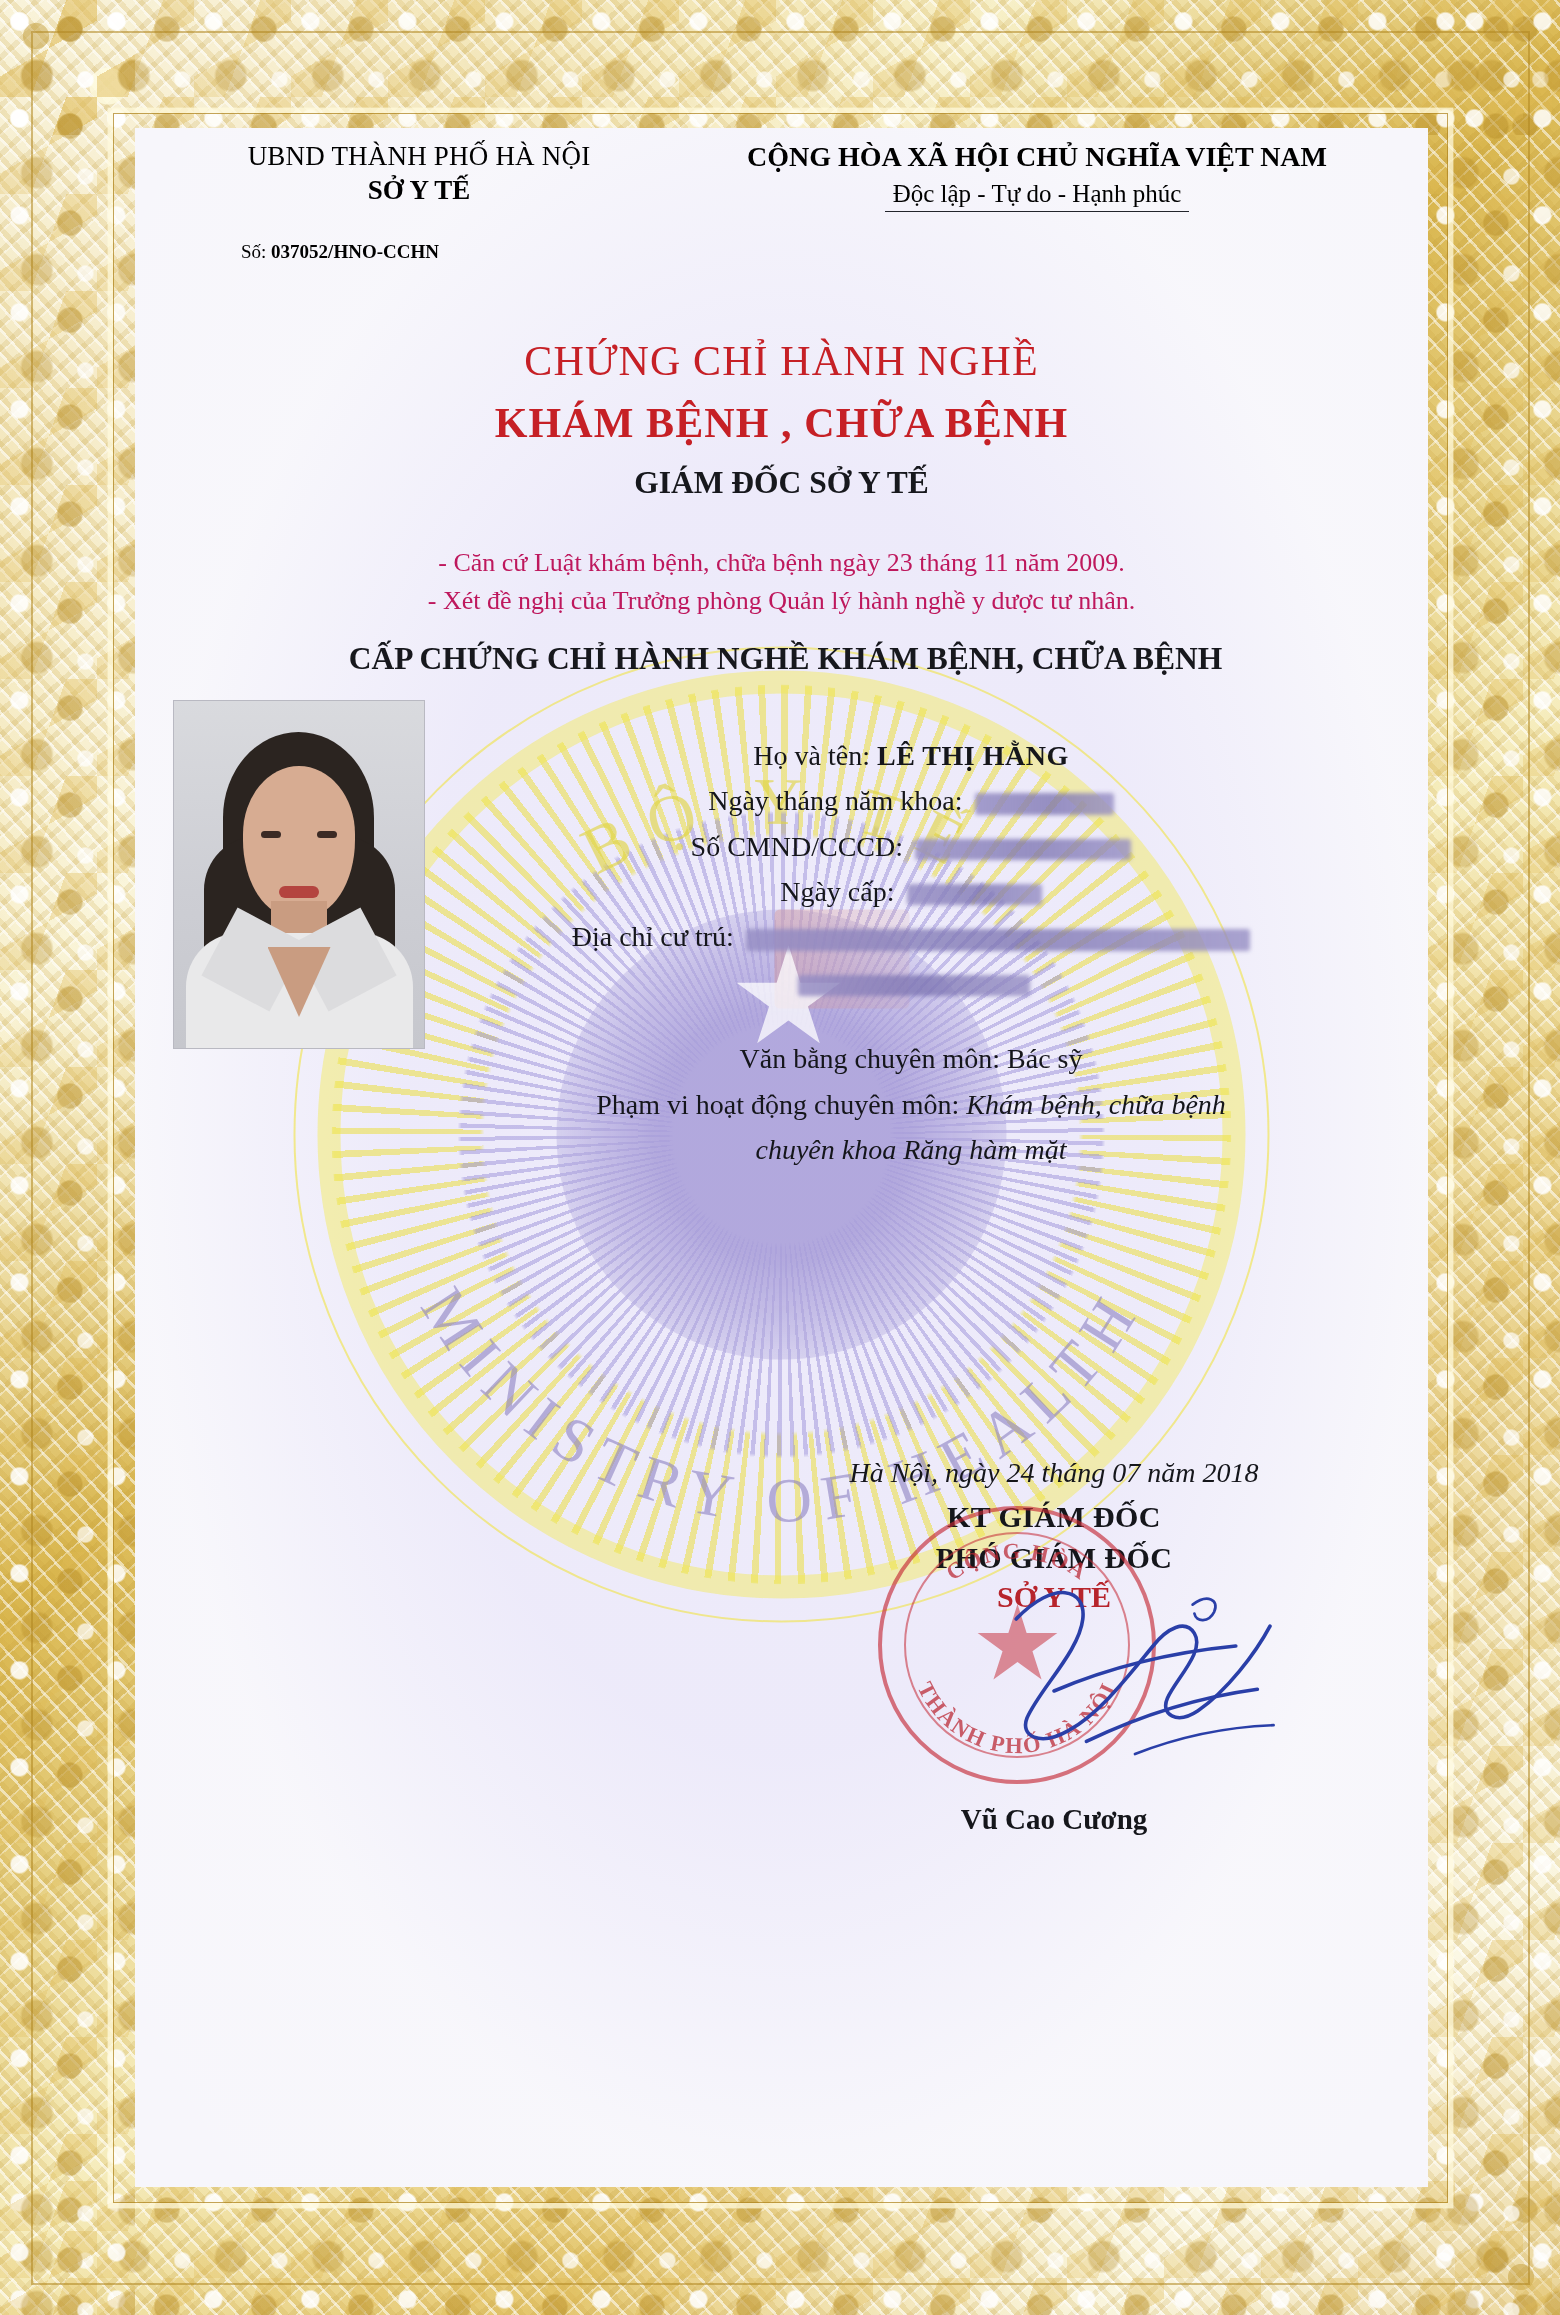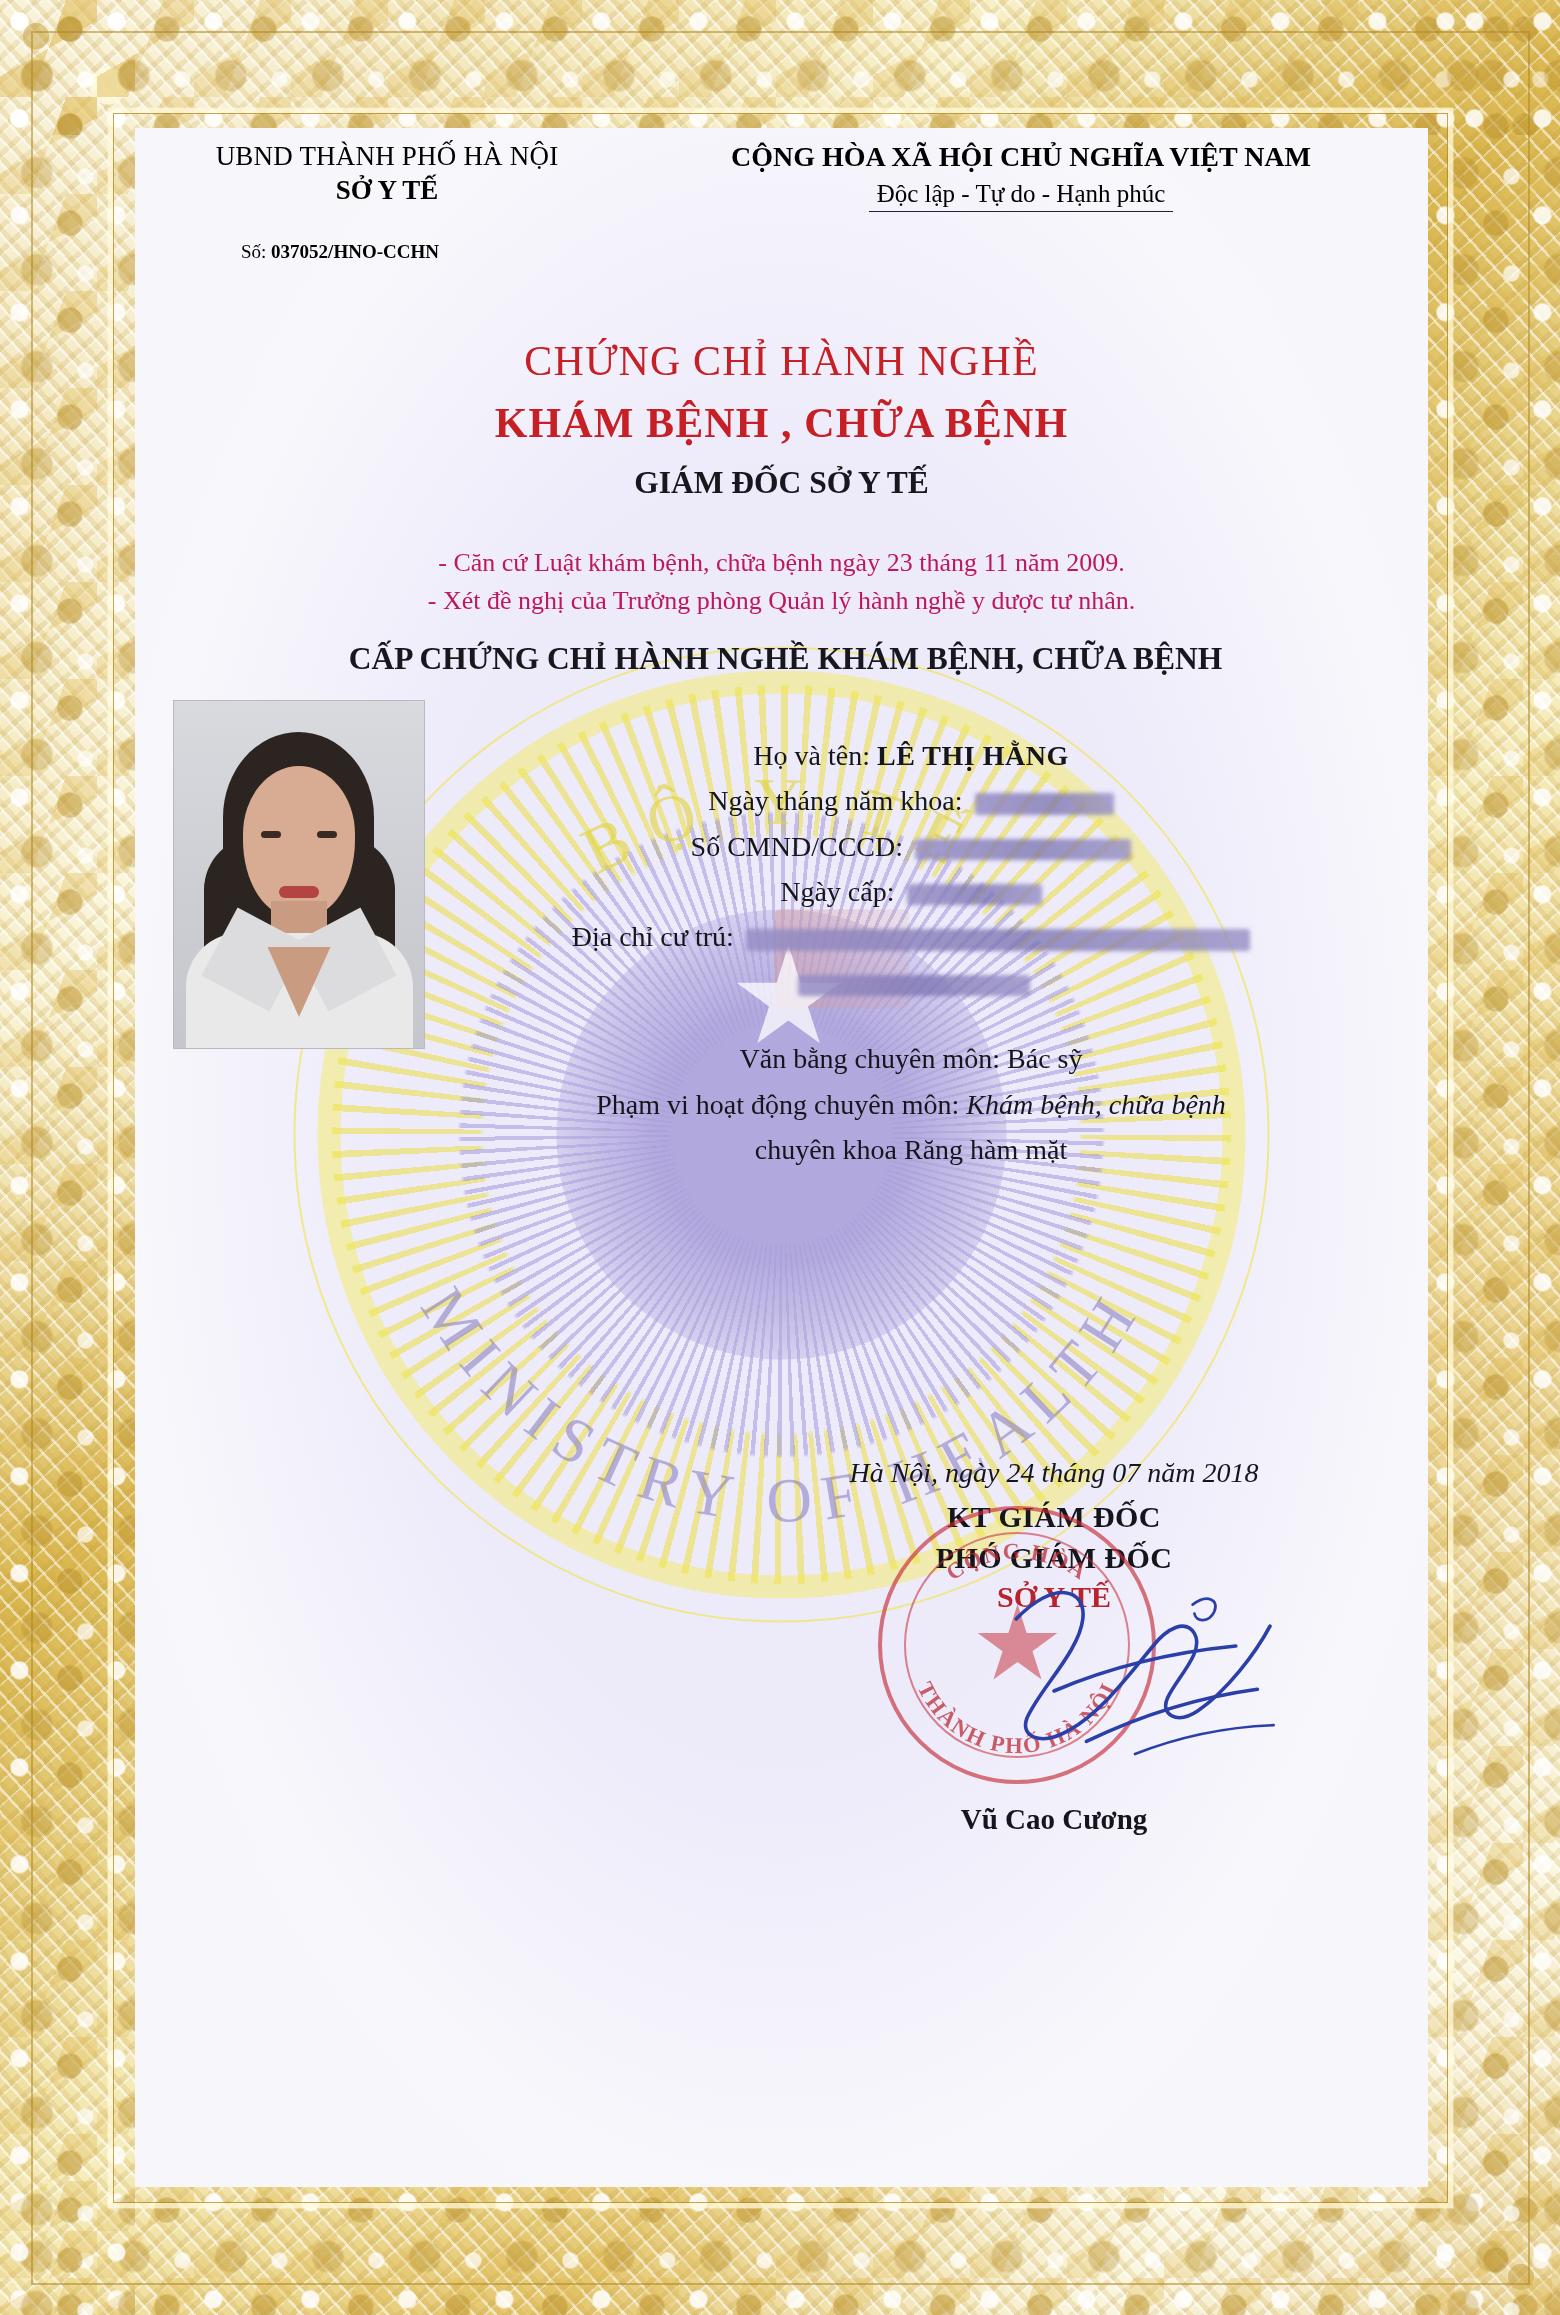--- a/index.html
+++ b/index.html
@@ -169,21 +169,22 @@
     padding: 0;
   }
   .hdr {
     position: absolute;
     top: 12.6px; left: 0; right: 0;
     display: flex;
   }
   .hdr-left {
     width: 504px;
     text-align: center;
-    padding-left: 0;
+    padding-left: 15px;
+    margin-left: 17px;
   }
   .hdr-right {
     flex: 1;
     text-align: center;
     padding-right: 25px;
   }
   .t-ubnd { font-size: 27px; letter-spacing: 0.2px; }
   .t-soyte { font-size: 27px; font-weight: bold; margin-top: 3.6px; }
   .t-country { font-size: 28px; font-weight: bold; }
   .t-motto {
@@ -355,21 +356,21 @@
     margin-left: 5.4px;
   }
   .r-dob   { width: 139px; }
   .r-cmnd  { width: 216px; }
   .r-issue { width: 135px; }
   .r-place { width: 423px; }
   .r-addr1 { width: 504px; }
   .r-addr2 { width: 232px; }
   .f-degree { margin-top: 31px; }
   .f-scope-val { font-style: italic; }
-  .f-scope-line2 { }
+  .f-scope-line2 { font-style: italic; }
 
   .sign-block {
     position: absolute;
     right: 86px;
     top: 1329px;
     width: 576px;
     text-align: center;
     color: #15161b;
   }
   .t-place-date {

